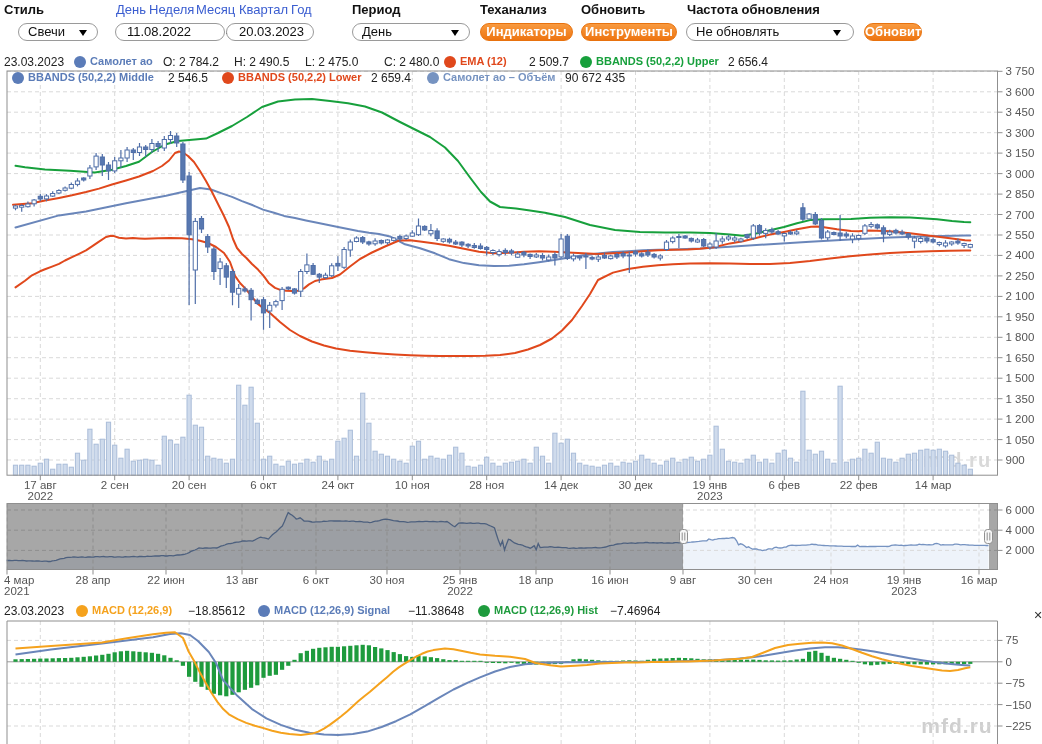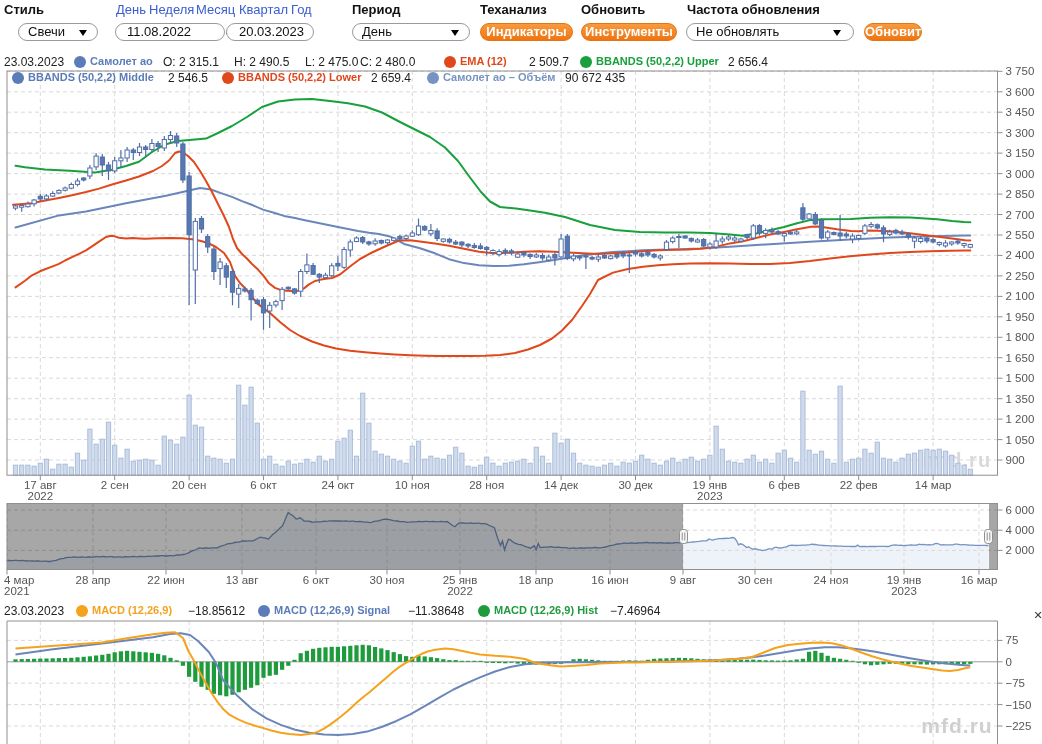--- a/index.html
+++ b/index.html
@@ -861,24 +861,24 @@
 <div class="pill" style="left:352px;width:118px">День<span class="arr" style="right:10px"></span></div>
 <div class="btn" style="left:480px;width:93px">Индикаторы</div>
 <div class="btn" style="left:581px;width:96px">Инструменты</div>
 <div class="pill" style="left:686px;width:168px">Не обновлять<span class="arr" style="right:12px"></span></div>
 <div class="btn" style="left:864px;width:58px">Обновить</div>
 
 <div class="lg" style="top:55px">
 <span class="it" style="left:4px">23.03.2023</span>
 <span class="dot" style="left:74px;background:#5b7cb8"></span>
 <span class="it nm" style="left:90px;color:#5b7cb8">Самолет ао</span>
-<span class="it" style="left:163px">O: 2 315.1</span>
+<span class="it" style="left:163px">O: 2 784.2</span>
 <span class="it" style="left:234px">H: 2 490.5</span>
 <span class="it" style="left:305px">L: 2 475.0</span>
-<span class="it" style="left:360px">C: 2 480.0</span>
+<span class="it" style="left:384px">C: 2 480.0</span>
 <span class="dot" style="left:444px;background:#e0481c"></span>
 <span class="it nm" style="left:460px;color:#e0481c">EMA (12)</span>
 <span class="it" style="left:529px">2 509.7</span>
 <span class="dot" style="left:580px;background:#17a03c"></span>
 <span class="it nm" style="left:596px;color:#17a03c">BBANDS (50,2,2) Upper</span>
 <span class="it" style="left:728px">2 656.4</span>
 </div>
 
 <div class="lg" style="top:71px">
 <span class="dot" style="left:12px;background:#5b7cb8"></span>

